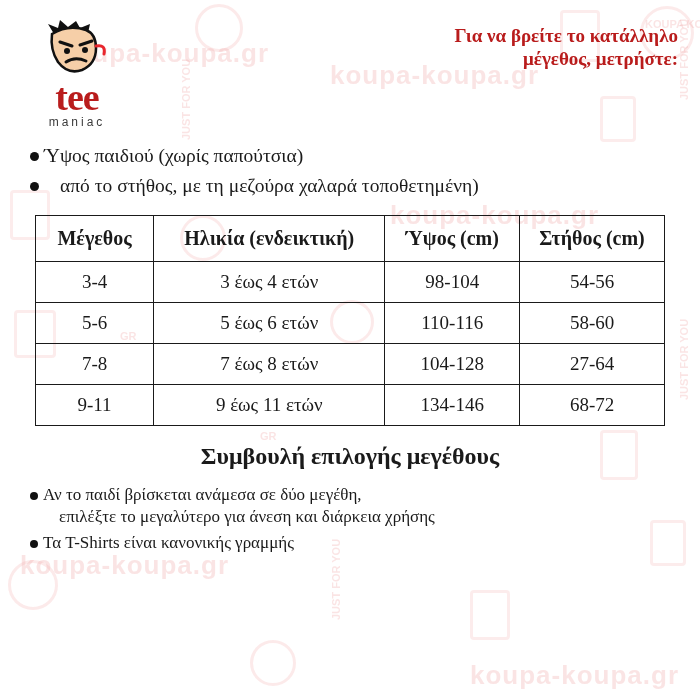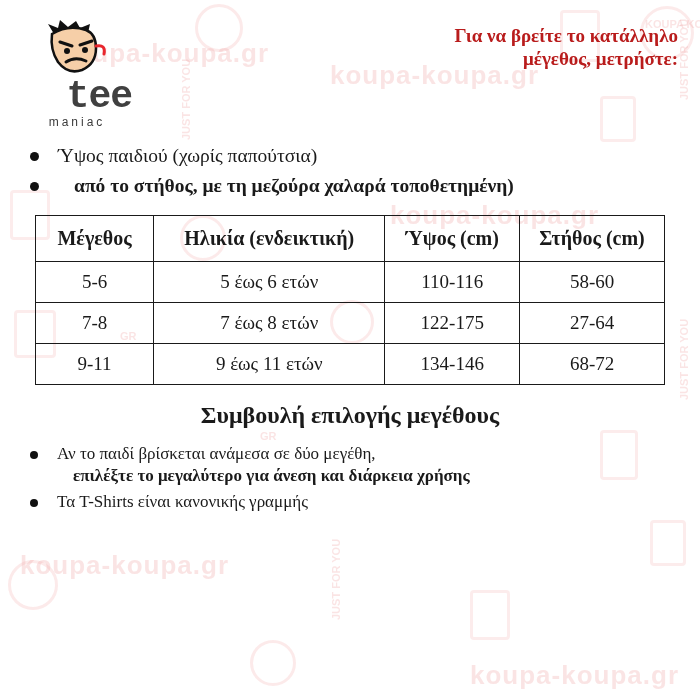--- a/index.html
+++ b/index.html
@@ -80,27 +80,26 @@
     padding-top: 4px;
     text-align: center;
   }
   .logo-face {
     position: relative;
     width: 62px;
     height: 58px;
     margin: 0 auto 2px auto;
   }
   .logo-tee {
-    font-family: Liberation Mono, monospace;
+    font-family: Liberation Serif, serif;
     font-weight: bold;
     font-size: 38px;
-    color: #404040;
+    color: #b91c1c;
     line-height: 0.9;
     letter-spacing: -1px;
-    text-align: right;
   }
   .logo-maniac {
     font-family: "Liberation Sans", sans-serif;
     font-size: 12px;
     color: #3b3b3b;
     letter-spacing: 3px;
     margin-top: 1px;
   }
 
   .title {
@@ -113,40 +112,39 @@
     color: #b91c1c;
   }
 
   .bullets {
     margin-top: 14px;
     padding-left: 8px;
   }
   .bullet-row {
     display: flex;
     align-items: flex-start;
-    gap: 19px;
+    gap: 5px;
     font-size: 19.5px;
     line-height: 1.32;
     margin-bottom: 4px;
   }
   .dot {
     flex: 0 0 auto;
     width: 9px;
     height: 9px;
     border-radius: 50%;
     background: #111;
     margin-top: 9px;
   }
   .bullet-text {
     flex: 1;
   }
   .bullet-text .l2 {
     display: block;
     padding-left: 16px;
-    font-weight: bold;
   }
 
   table.size-table {
     margin: 16px auto 0 auto;
     border-collapse: collapse;
     width: 630px;
     background: transparent;
   }
   table.size-table th,
   table.size-table td {
@@ -267,29 +265,35 @@
     <thead>
       <tr>
         <th class="col-size">Μέγεθος</th>
         <th class="col-age">Ηλικία  (ενδεικτική)</th>
         <th class="col-h">Ύψος (cm)</th>
         <th class="col-c">Στήθος (cm)</th>
       </tr>
     </thead>
     <tbody>
       <tr>
+        <td>3-4</td>
+        <td>3 έως 4 ετών</td>
+        <td>98-104</td>
+        <td>54-56</td>
+      </tr>
+      <tr>
         <td>5-6</td>
         <td>5 έως 6 ετών</td>
         <td>110-116</td>
         <td>58-60</td>
       </tr>
       <tr>
         <td>7-8</td>
         <td>7 έως 8 ετών</td>
-        <td>122-175</td>
+        <td>104-128</td>
         <td>27-64</td>
       </tr>
       <tr>
         <td>9-11</td>
         <td>9 έως 11 ετών</td>
         <td>134-146</td>
         <td>68-72</td>
       </tr>
     </tbody>
   </table>

